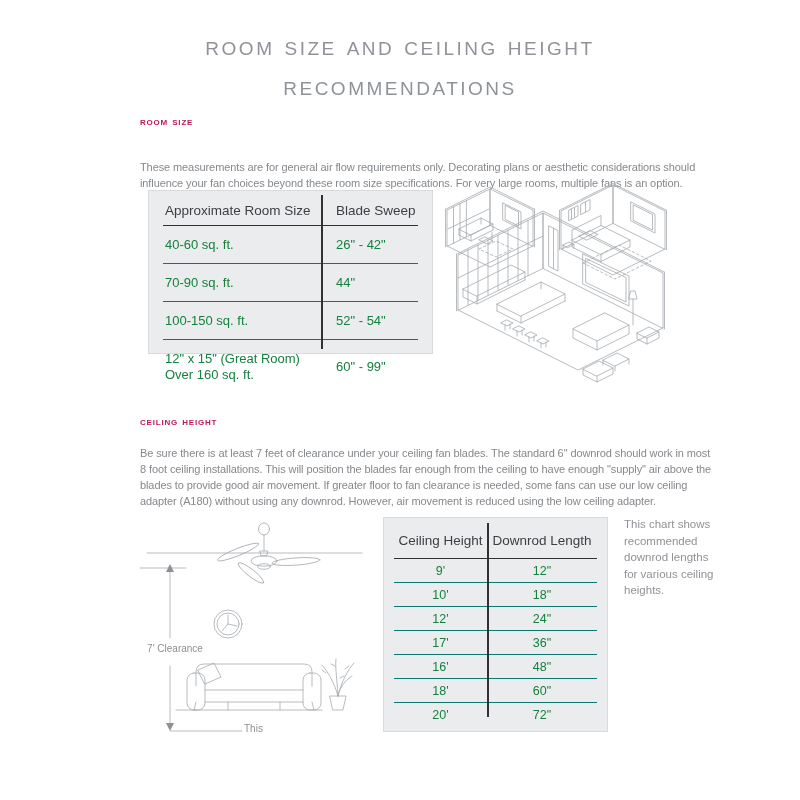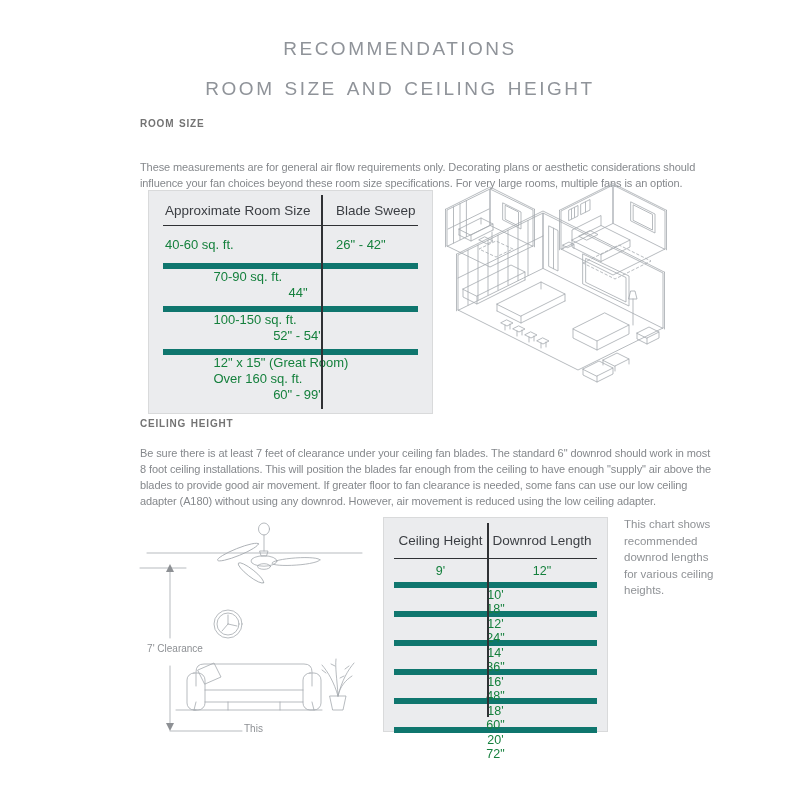--- a/index.html
+++ b/index.html
@@ -9,38 +9,38 @@
     -webkit-font-smoothing:antialiased;
   }
   
   .page-title {
     position:absolute; top:26px; left:0; width:800px; text-align:center;
     color:#8f9399; font-variant:small-caps; text-transform:lowercase;
     font-size:27px; letter-spacing:2.5px; line-height:40px; font-weight:400;
   }
   
   .sec-heading {
-    position:absolute; color:#737373; font-variant:small-caps; text-transform:lowercase;
-    font-size:14px; font-weight:700; letter-spacing:0.8px;
+    position:absolute; color:#be185d; font-variant:small-caps; text-transform:lowercase;
+    font-size:12px; font-weight:700; letter-spacing:0.8px;
   }
   .sec-para {
     position:absolute; color:#85888c; font-size:11px; letter-spacing:-0.1px;
     line-height:16px; width:572px;
   }
   
   .ftable {
     position:absolute; background:#ebecee; border:1px solid #d9dadb;
     box-sizing:border-box;
   }
   .ftable .vline { position:absolute; background:#2f3134; width:1.5px; }
   .thead { display:flex; align-items:center; color:#3b3e43; border-bottom:1.5px solid #2f3134; }
   .trow  { display:flex; align-items:center; color:#15803d; }
-  .trow + .trow { border-top:6px solid #0f766e;flex-direction:column; }
-  
-  .t1 { left:148px; top:190px; width:285px; height:224px; padding:5px 14px 0 14px; }
+  .trow + .trow { border-top:1px solid #0f766e; }
+  
+  .t1 { left:148px; top:190px; width:285px; height:164px; padding:5px 14px 0 14px; }
   .t1 .thead { height:29px; font-size:13.5px; }
   .t1 .trow  { height:37px; font-size:13px; }
   .t1 .trow.tall { height:53px; }
   .t1 .c1 { width:158px; padding-left:2px; box-sizing:border-box; white-space:pre-line; line-height:16px; }
   .t1 .c2 { flex:1; padding-left:15px; }
   .t1 .vline { left:172px; top:4px; bottom:4px; }
   
   .t2 { left:383px; top:517px; width:225px; height:215px; padding:5px 10px 0 10px; }
   .t2 .thead { height:35px; font-size:13.5px; }
   .t2 .trow  { height:23px; font-size:12.5px; }
@@ -62,22 +62,22 @@
   svg .ln { fill:none; stroke:#a4a9ae; stroke-width:0.8; stroke-linecap:round; stroke-linejoin:round; }
   svg .dash { stroke-dasharray:2.5 2.5; }
   svg .arrow { fill:#8d9094; stroke:none; }
 </style>
 </head>
 <body>
 
 <div id="page">
 
   <div class="page-title">
+    <div>Room Size and Ceiling Height</div>
     <div>Recommendations</div>
-    <div>Room Size and Ceiling Height</div>
   </div>
 
   <div class="sec-heading" style="left:140px; top:114px;">Room Size</div>
   <p class="sec-para" style="left:140px; top:148px;">These measurements are for general air flow requirements only. Decorating plans or aesthetic considerations should influence your fan choices beyond these room size specifications. For very large rooms, multiple fans is an option.</p>
 
   <div class="ftable t1">
     <div class="thead">
       <div class="c1">Approximate Room Size</div>
       <div class="c2">Blade Sweep</div>
     </div>
@@ -222,21 +222,21 @@
     </div>
     <div class="trow">
       <div class="c1">10'</div>
       <div class="c2">18"</div>
     </div>
     <div class="trow">
       <div class="c1">12'</div>
       <div class="c2">24"</div>
     </div>
     <div class="trow">
-      <div class="c1">14'</div>
+      <div class="c1">17'</div>
       <div class="c2">36"</div>
     </div>
     <div class="trow">
       <div class="c1">16'</div>
       <div class="c2">48"</div>
     </div>
     <div class="trow">
       <div class="c1">18'</div>
       <div class="c2">60"</div>
     </div>

